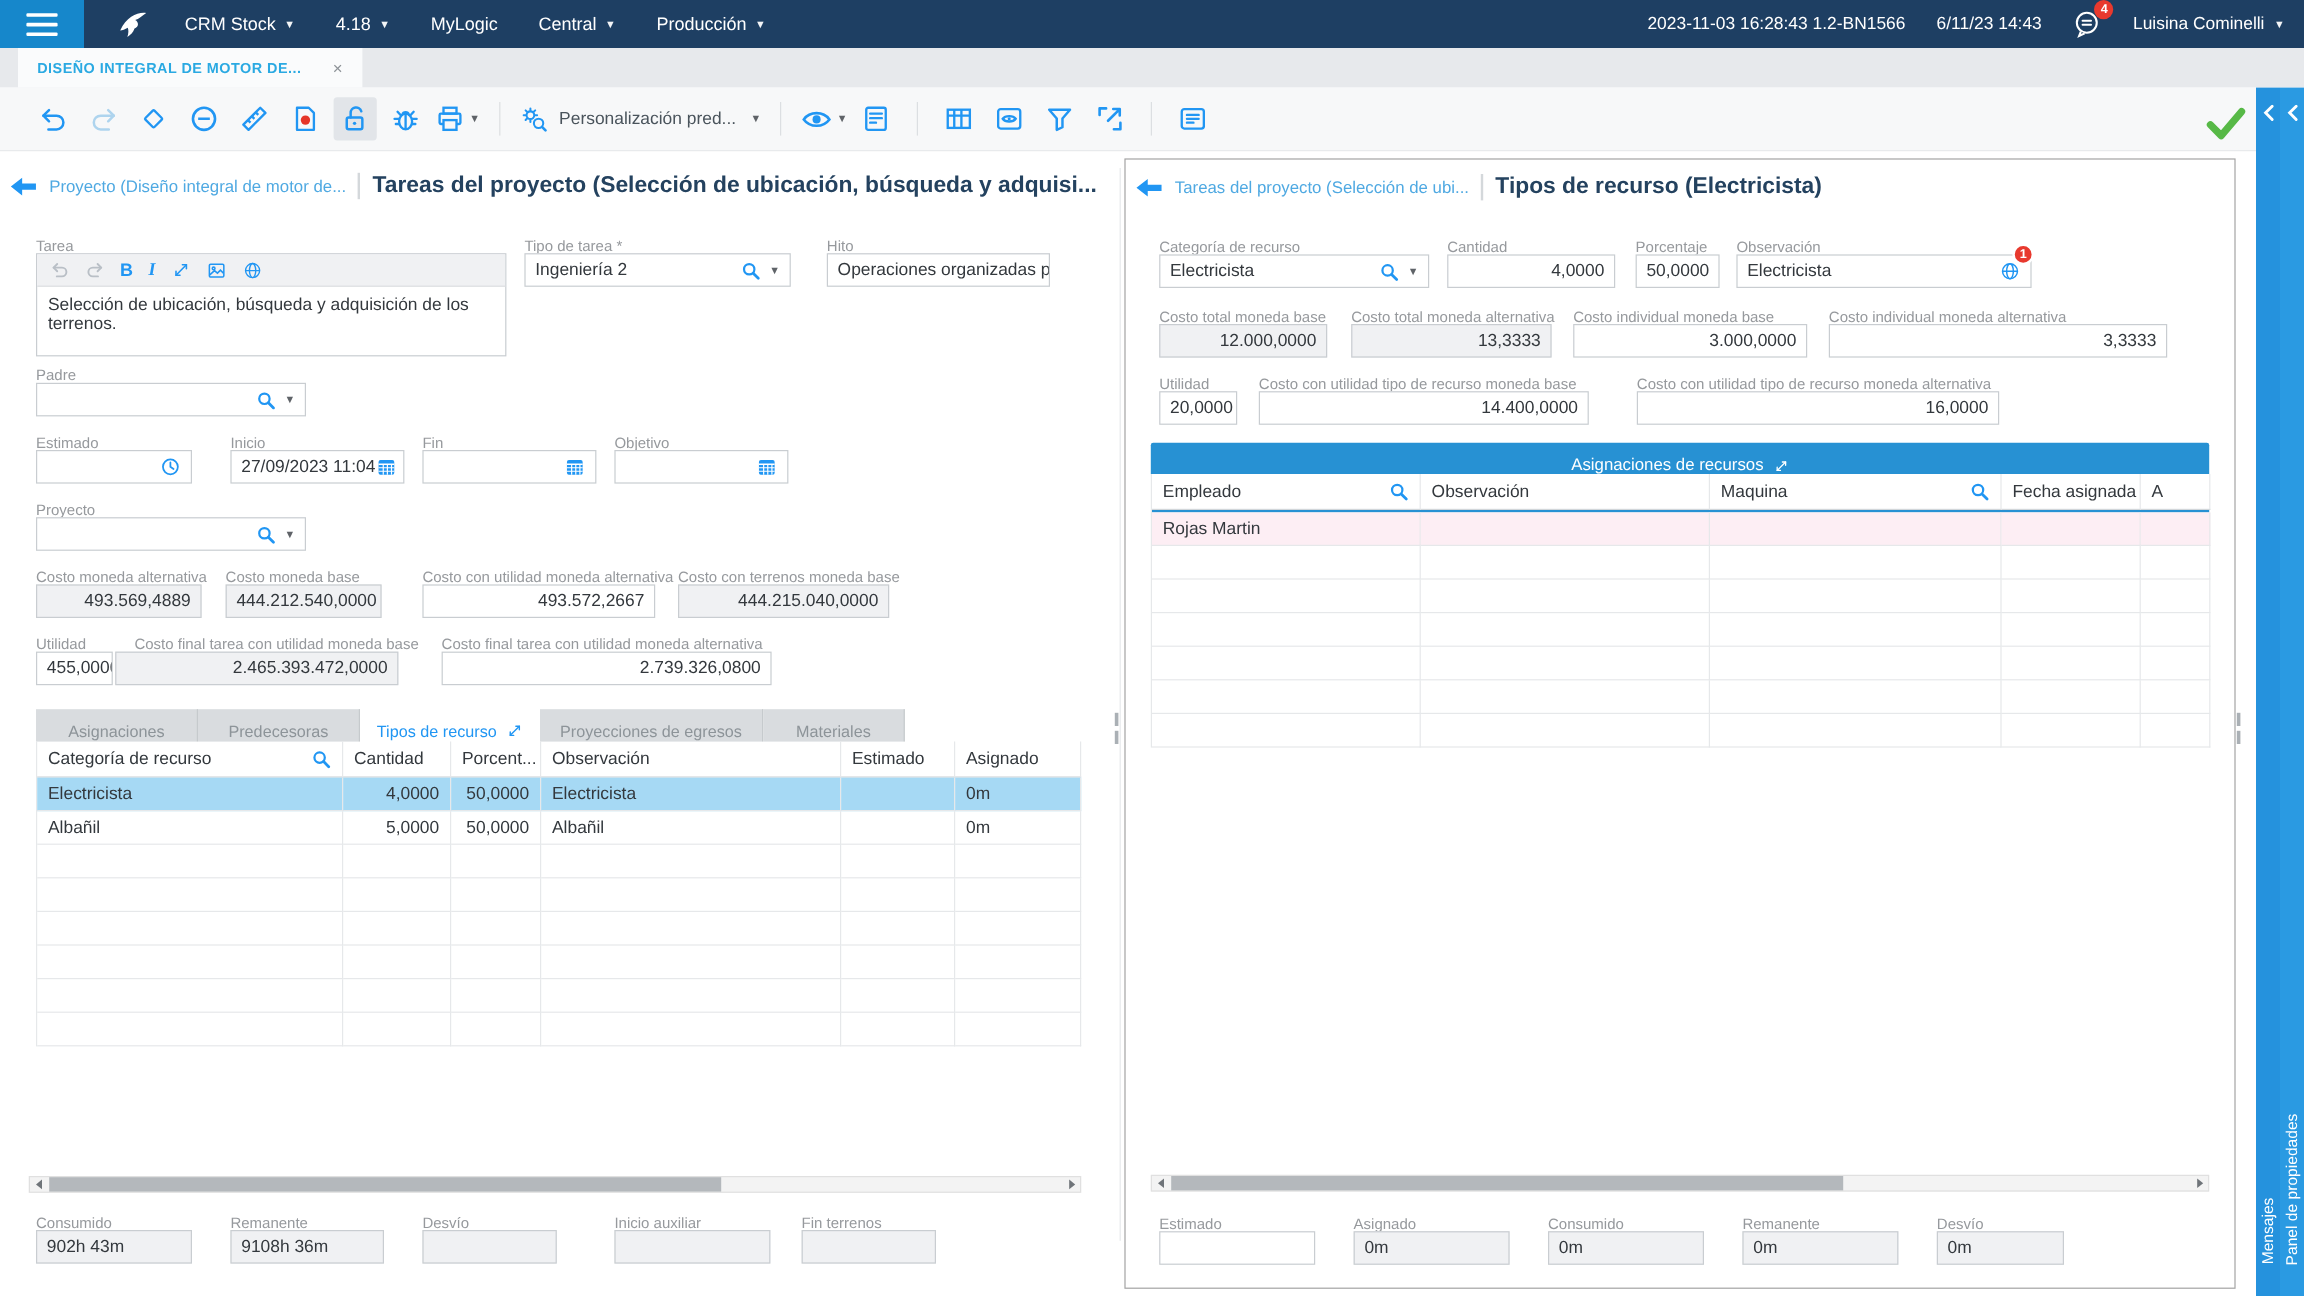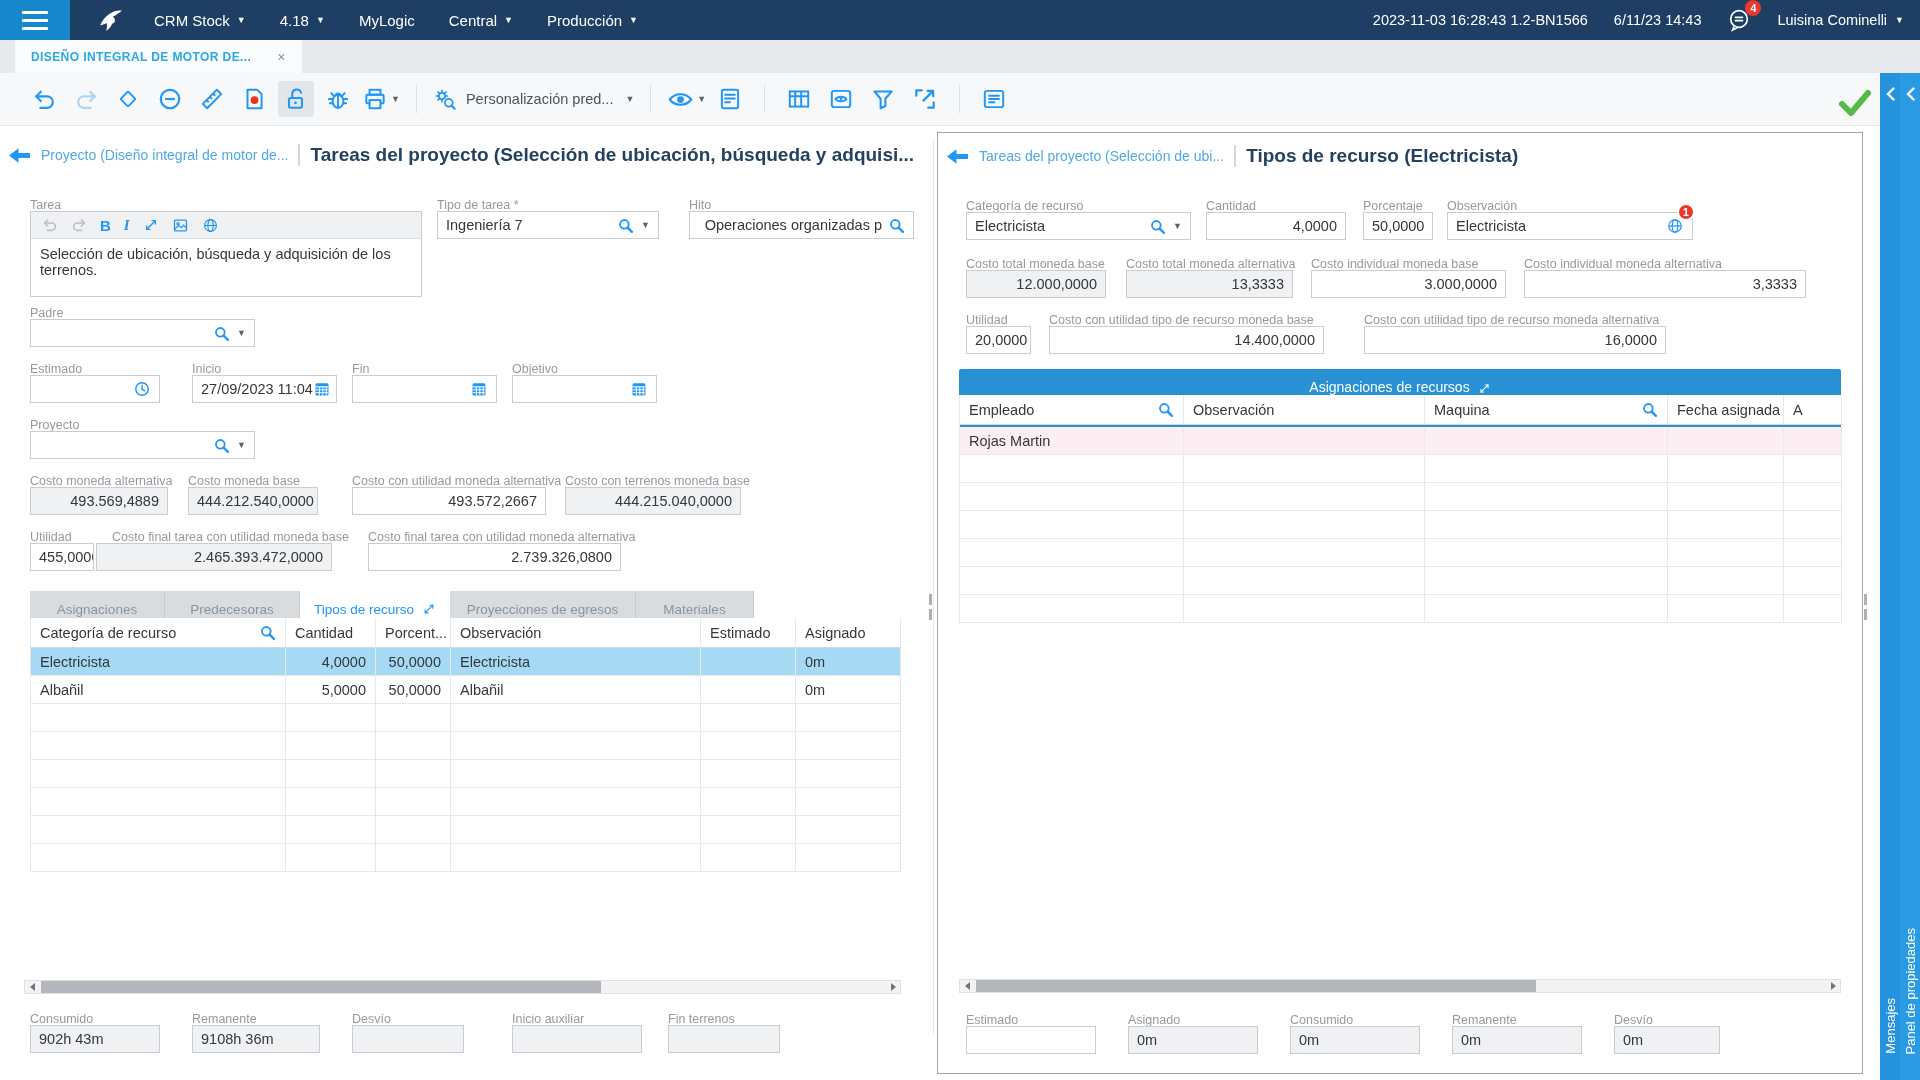--- a/index.html
+++ b/index.html
@@ -343,31 +343,31 @@
         </svg>
       <svg class="blue" width="17" height="17" viewBox="0 0 22 22">
           <use href="#g-globe"></use>
         </svg>
     </div>
     <div class="rtxt">Selección de ubicación, búsqueda y adquisición de los terrenos.</div>
   </div>
 
   <span class="lbl" style="left:437px;top:72px">Tipo de tarea *</span>
   <div class="fld" style="left:437px;top:85px;width:222px">
-    <span class="val">Ingeniería 7</span>
+    <span class="val">Ingeniería 2</span>
     <span class="tail">
         <svg class="blue ic16" viewBox="0 0 22 22">
           <use href="#g-search"></use>
         </svg>
         <span class="dd">▼</span>
       </span>
   </div>
 
   <span class="lbl" style="left:689px;top:72px">Hito</span>
-  <div class="fld rval" style="left:689px;top:85px;width:225px">
+  <div class="fld rval" style="left:689px;top:85px;width:186px">
     <span class="val">Operaciones organizadas p</span>
     <span class="tail">
         <svg class="blue ic16" viewBox="0 0 22 22">
           <use href="#g-search"></use>
         </svg>
       </span>
   </div>
 
   <span class="lbl" style="left:30px;top:180px">Padre</span>
   <div class="fld" style="left:30px;top:193px;width:225px">
@@ -447,21 +447,21 @@
 
   <span class="lbl" style="left:30px;top:404px">Utilidad</span>
   <div class="fld num" style="left:30px;top:417px;width:64px">
       <span class="val">455,0000</span>
     </div>
   <span class="lbl" style="left:112px;top:404px">Costo final tarea con utilidad moneda base</span>
   <div class="fld ro num" style="left:96px;top:417px;width:236px">
       <span class="val">2.465.393.472,0000</span>
     </div>
   <span class="lbl" style="left:368px;top:404px">Costo final tarea con utilidad moneda alternativa</span>
-  <div class="fld num" style="left:368px;top:417px;width:253px">
+  <div class="fld num" style="left:368px;top:417px;width:275px">
       <span class="val">2.739.326,0800</span>
     </div>
 
   <div class="tabs" style="left:30px;top:465px">
     <div class="tabitem" style="width:135px">
         <span>Asignaciones</span>
       </div>
     <div class="tabitem" style="width:135px">
         <span>Predecesoras</span>
       </div>

